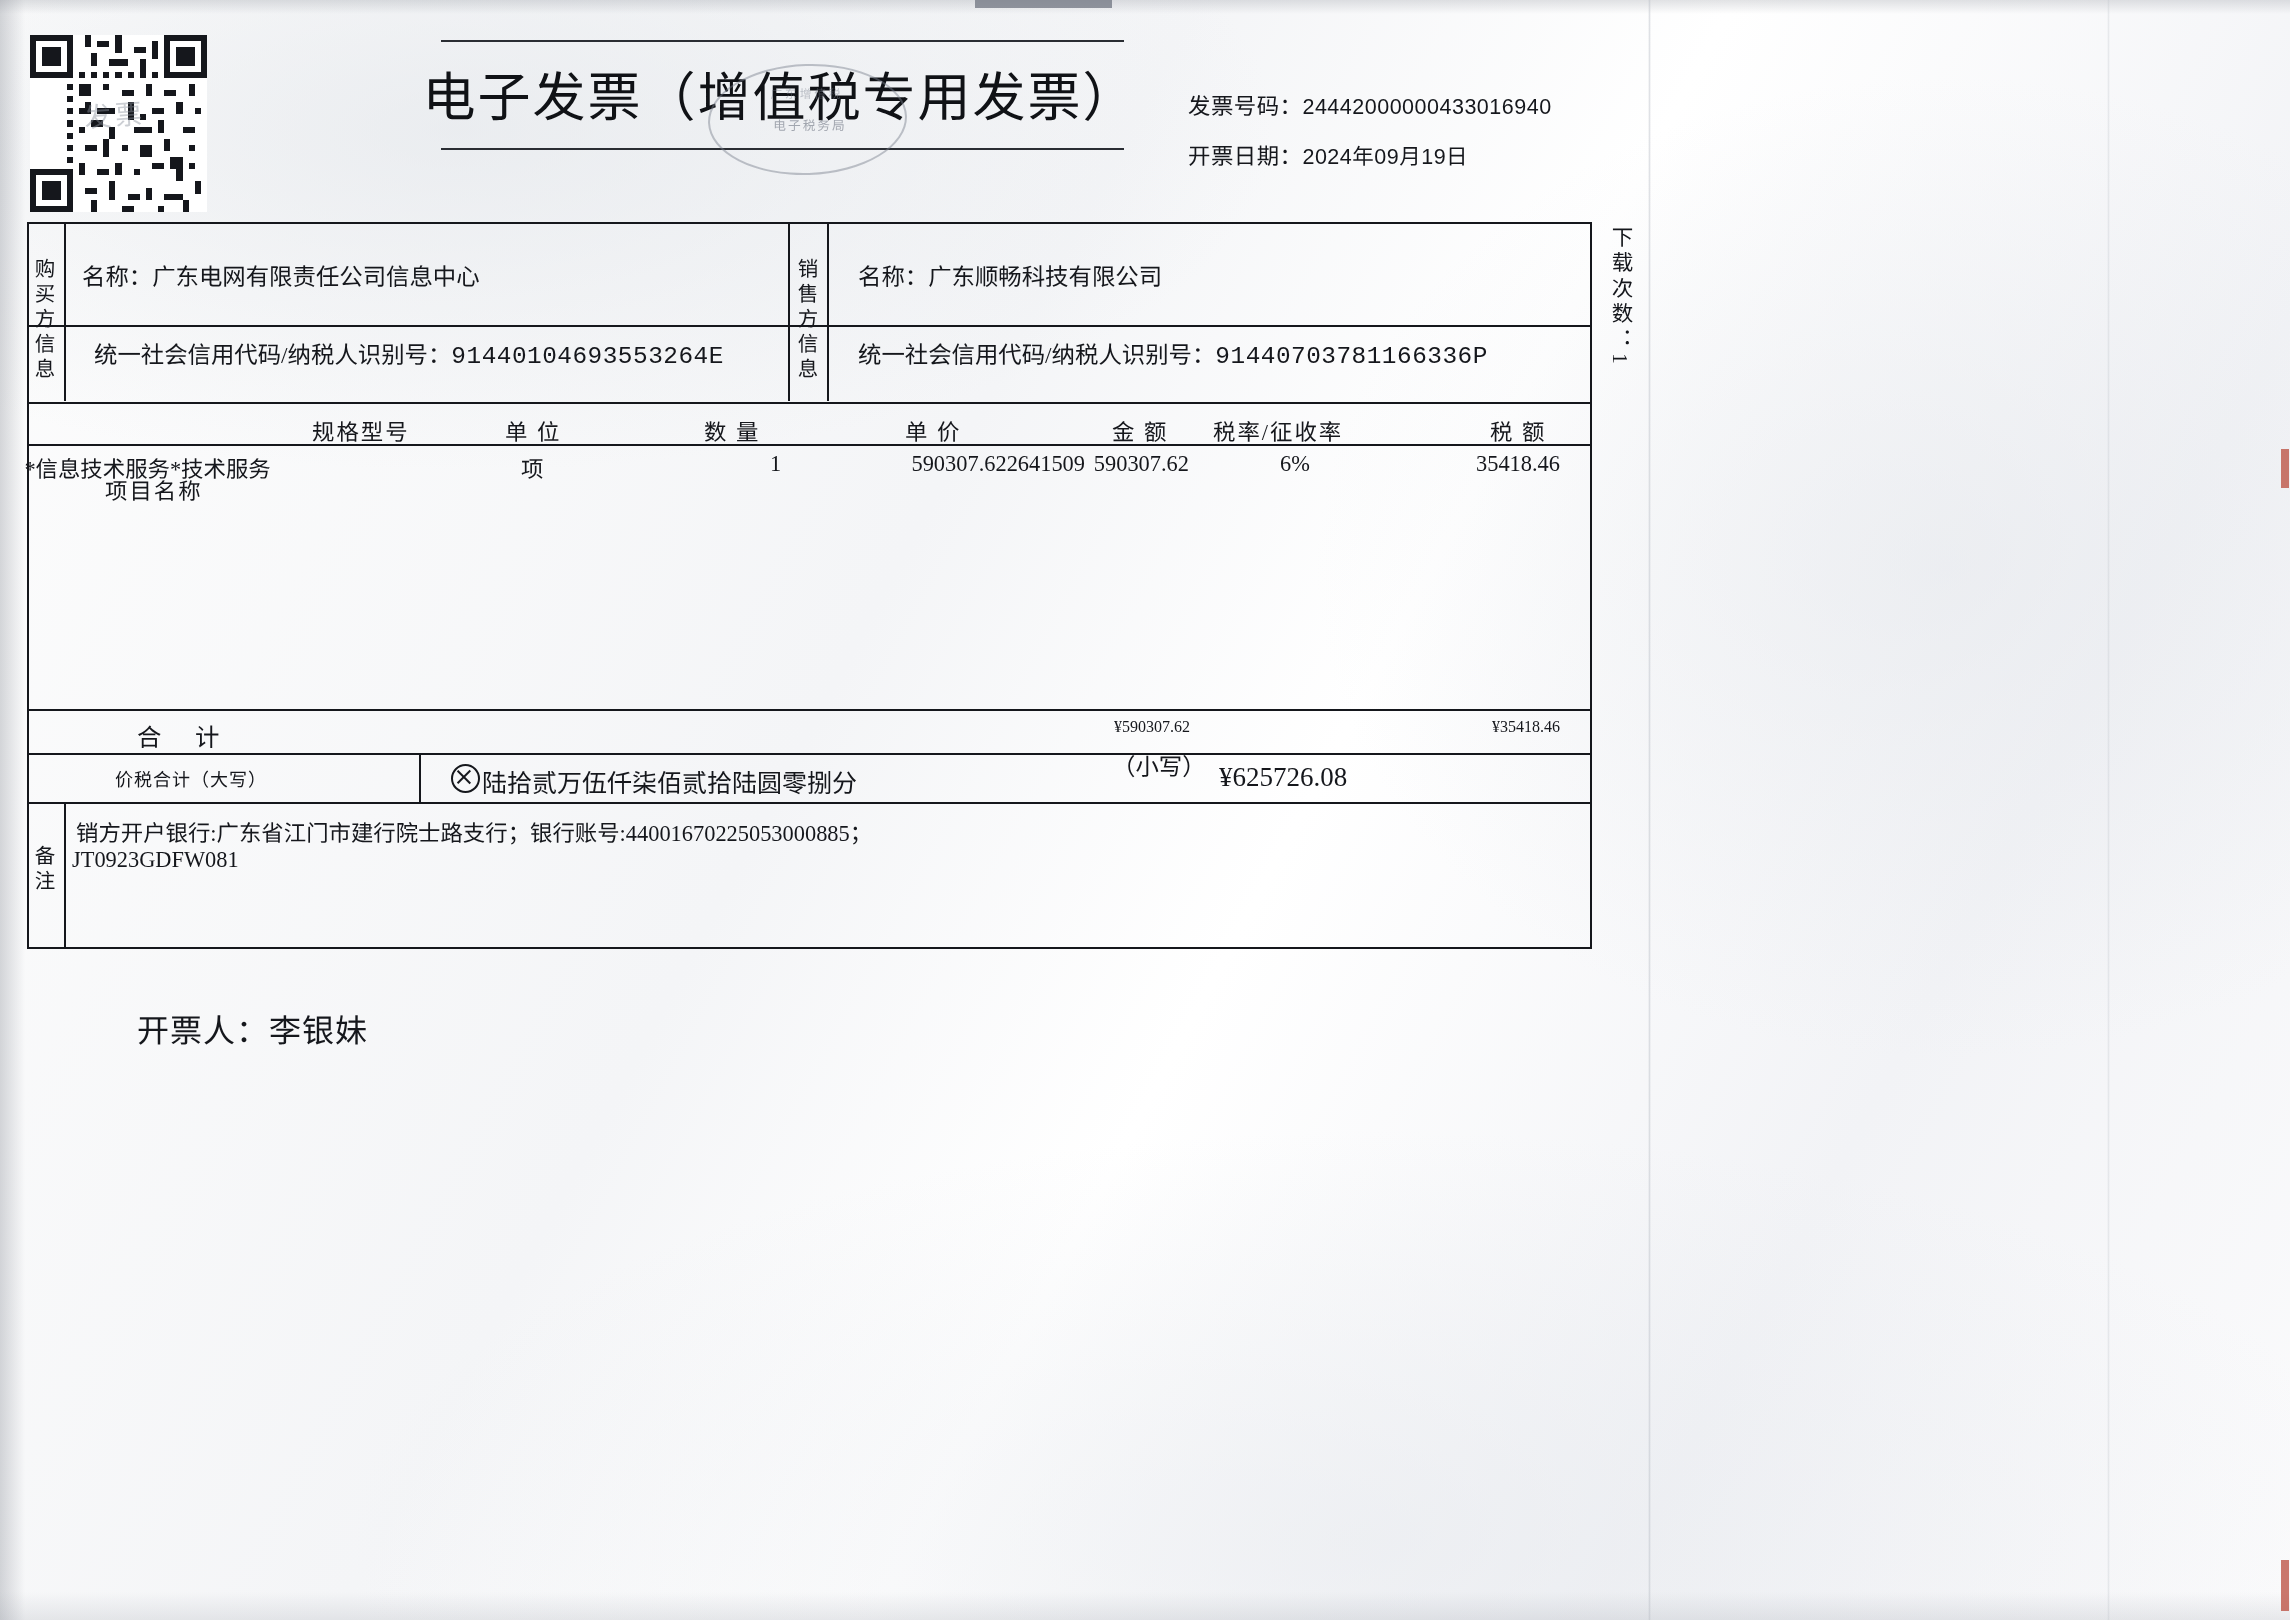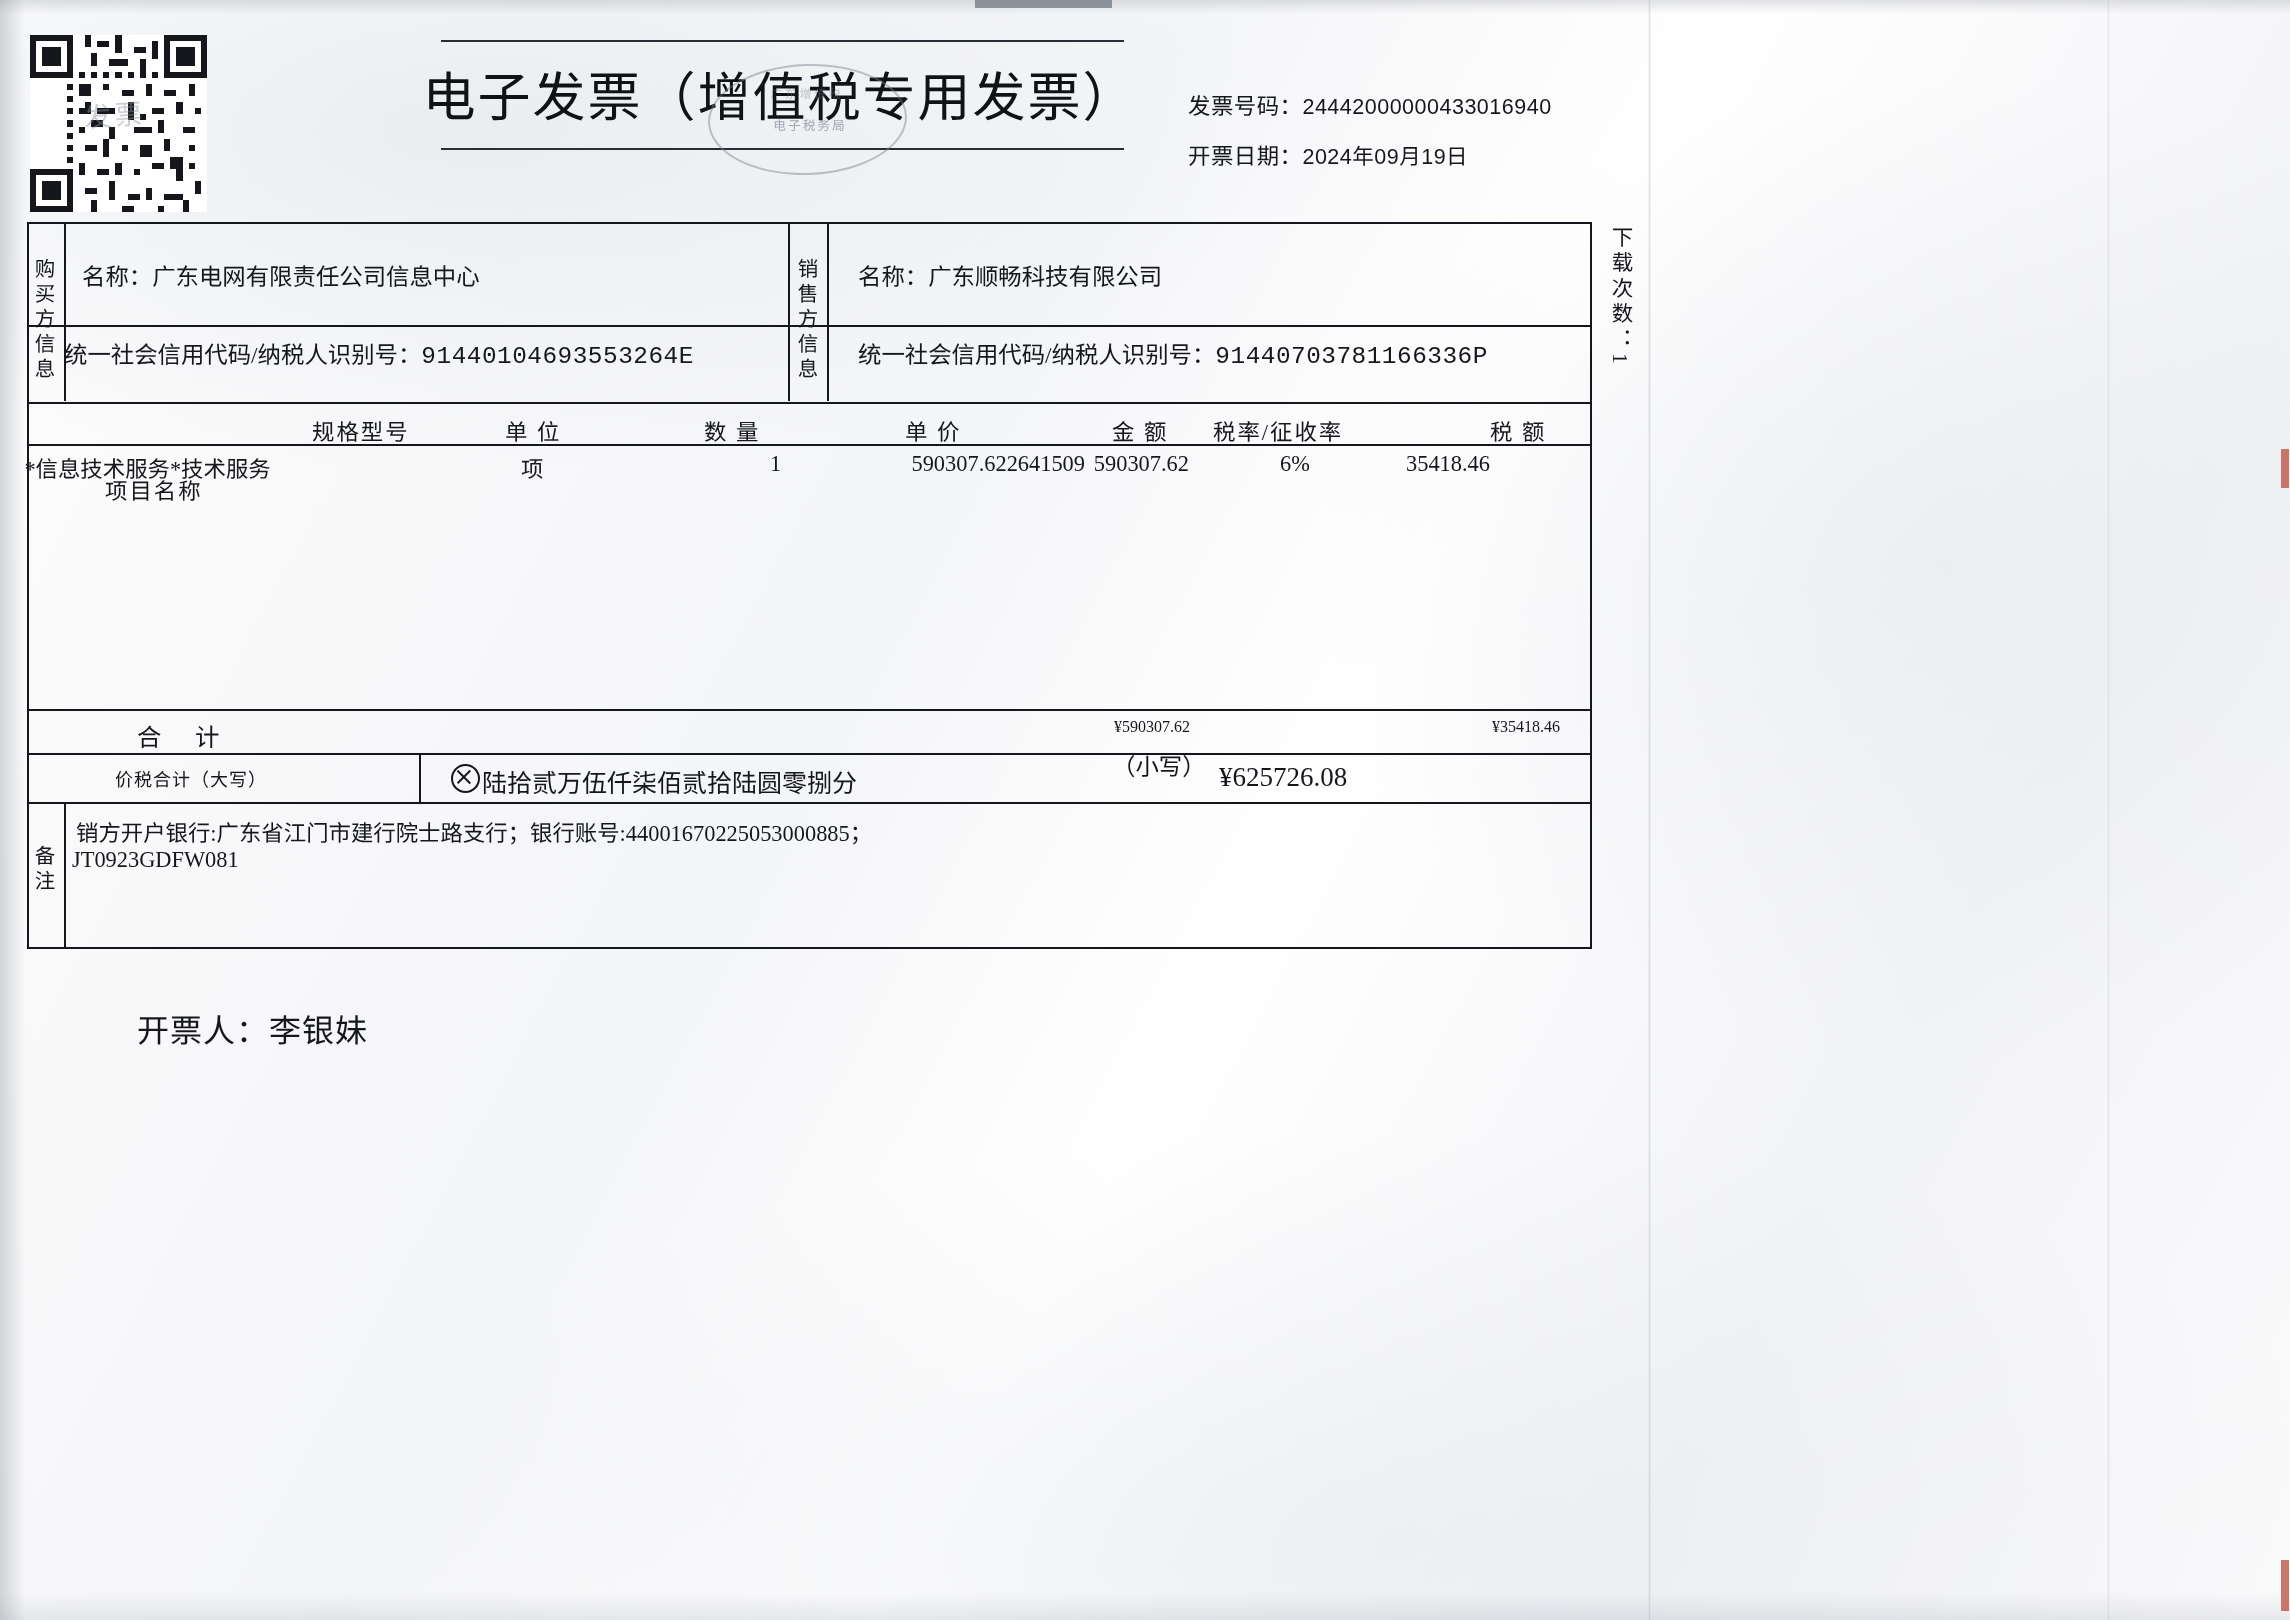--- a/index.html
+++ b/index.html
@@ -322,21 +322,21 @@
   <div class="vline" style="left:64px;top:222px;height:179px;"></div>
   <div class="vline" style="left:788px;top:222px;height:179px;"></div>
   <div class="vline" style="left:827px;top:222px;height:179px;"></div>
   <div class="vline" style="left:64px;top:802px;height:145px;"></div>
   <div class="vline" style="left:419px;top:753px;height:49px;"></div>
 
   <div class="vlabel" style="left:27px;top:257px;width:37px;">购买方信息</div>
   <div class="party-name" style="left:82px;top:258px;">
     <span>名称：</span><span>广东电网有限责任公司信息中心</span>
   </div>
-  <div class="party-tax" style="left:64px;top:336px;">
+  <div class="party-tax" style="left:94px;top:336px;">
     <span>统一社会信用代码/纳税人识别号：</span><span class="mono">91440104693553264E</span>
   </div>
 
   <div class="vlabel" style="left:790px;top:257px;width:37px;">销售方信息</div>
   <div class="party-name" style="left:858px;top:258px;">
     <span>名称：</span><span>广东顺畅科技有限公司</span>
   </div>
   <div class="party-tax" style="left:858px;top:336px;">
     <span>统一社会信用代码/纳税人识别号：</span><span class="mono">91440703781166336P</span>
   </div>
@@ -350,21 +350,21 @@
   <div class="colhead" style="left:1213px;top:414px;">税率/征收率</div>
   <div class="colhead" style="left:1490px;top:414px;">税 额</div>
 
   <div class="item-cell" style="left:24.4px;top:451px;">*信息技术服务*技术服务</div>
   <div class="item-cell" style="left:312px;top:451px;"></div>
   <div class="item-cell" style="left:521px;top:451px;">项</div>
   <div class="item-cell" style="left:770px;top:451px;">1</div>
   <div class="item-cell num" style="left:800px;top:451px;width:285px;text-align:right;">590307.622641509</div>
   <div class="item-cell num" style="left:965px;top:451px;width:224px;text-align:right;">590307.62</div>
   <div class="item-cell" style="left:1280px;top:451px;">6%</div>
-  <div class="item-cell num" style="left:1336px;top:451px;width:224px;text-align:center;">35418.46</div>
+  <div class="item-cell num" style="left:1336px;top:451px;width:224px;text-align:right;">35418.46</div>
 
   <div class="total-label" style="left:137px;top:718px;">合    计</div>
   <div class="total-val" style="left:839px;top:718px;width:351px;text-align:right;">¥590307.62</div>
   <div class="total-val" style="left:1209px;top:718px;width:351px;text-align:right;">¥35418.46</div>
 
   <div class="words-label" style="left:115px;top:765px;">价税合计（大写）</div>
   <div class="circle-x" style="left:451px;top:764px;"></div>
   <div class="words-val" style="left:482px;top:763px;">陆拾贰万伍仟柒佰贰拾陆圆零捌分</div>
   <div class="small-label" style="left:1112px;top:748px;">（小写）</div>
   <div class="small-val" style="left:1219px;top:762px;">¥625726.08</div>

